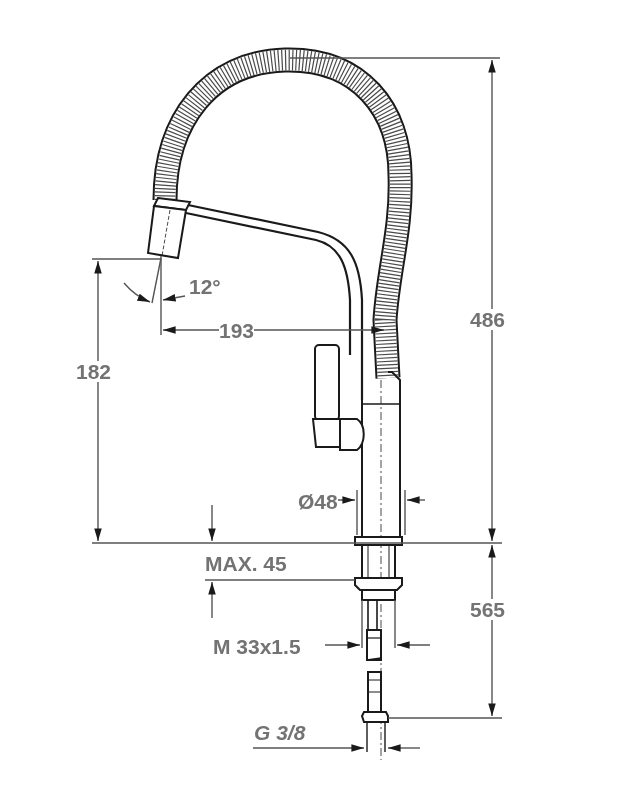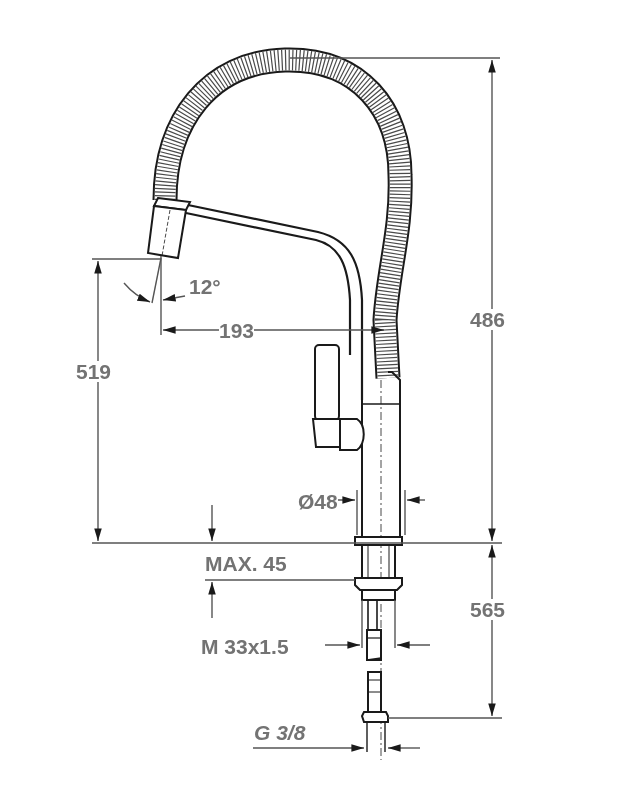--- a/index.html
+++ b/index.html
@@ -112,19 +112,19 @@
     <line x1="325" y1="645" x2="360" y2="645" marker-end="url(#arr)"></line>
     <line x1="430" y1="645" x2="397" y2="645" marker-end="url(#arr)"></line>
 
     <line x1="253" y1="748" x2="364" y2="748" marker-end="url(#arr)"></line>
     <line x1="420" y1="748" x2="388" y2="748" marker-end="url(#arr)"></line>
   </g>
 </svg>
 
 <div class="dim-label" style="left:470px; top:286px;margin-top:23px;">486</div>
 <div class="dim-label" style="left:470px; top:599px;">565</div>
-<div class="dim-label" style="left:76px; top:361px;">519</div>
+<div class="dim-label" style="left:76px; top:361px;">182</div>
 <div class="dim-label" style="left:219px; top:320px;">193</div>
 <div class="dim-label" style="left:189px; top:276px;">12°</div>
 <div class="dim-label" style="left:254px; top:491px;margin-left:44px;">Ø48</div>
 <div class="dim-label" style="left:157px; top:553px;margin-left:48px;">MAX. 45</div>
-<div class="dim-label" style="left:201px; top:636px;">M 33x1.5</div>
+<div class="dim-label" style="left:213px; top:636px;">M 33x1.5</div>
 <div class="dim-label" style="left:254px; top:722px;font-style:italic;">G 3/8</div>
 
 </body></html>

